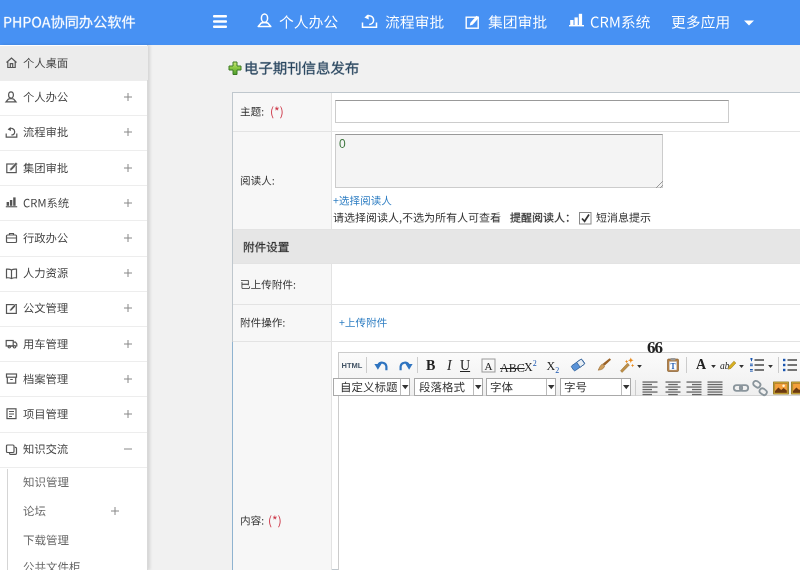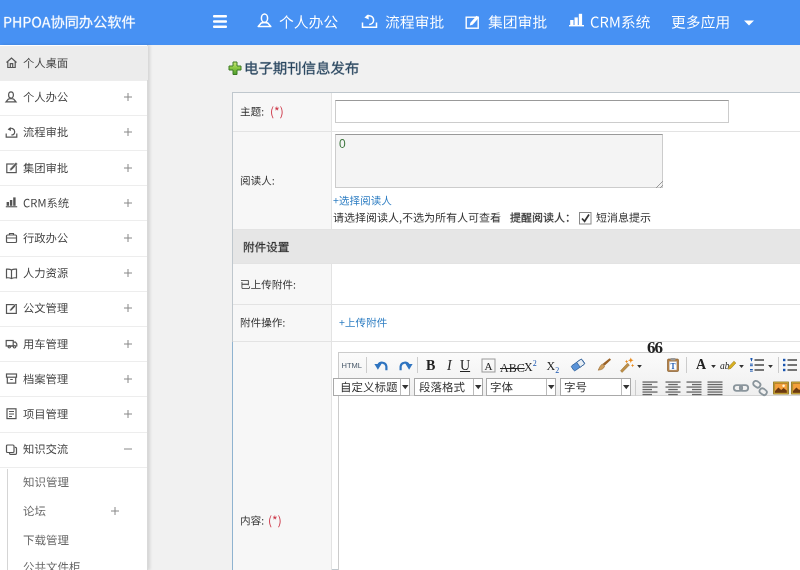--- a/index.html
+++ b/index.html
@@ -652,21 +652,21 @@
       <g fill="#2b7cc2" transform="translate(0,11.53) scale(0.0106)">
         <use href="#g002B" x="0"></use>
         <use href="#g4E0A" x="555"></use>
         <use href="#g4F20" x="1555"></use>
         <use href="#g9644" x="2555"></use>
         <use href="#g4EF6" x="3555"></use>
       </g>
     </svg>
 <div style="position:absolute;left:338px;top:352px;width:470px;height:300px;border:1px solid #ccc;background:#fff"></div>
 <div style="position:absolute;left:339px;top:353px;width:468px;height:43px;background:linear-gradient(#fbfbfb,#efefef);border-bottom:1px solid #d5d5d5"></div>
-<div class="lib" style="left:341.5px;top:360.5px;font-size:7.5px;font-weight:normal;color:#456;letter-spacing:0">HTML</div>
+<div class="lib" style="left:341.5px;top:360.5px;font-size:7.5px;font-weight:bold;color:#456;letter-spacing:0">HTML</div>
 <div style="position:absolute;left:366px;top:357px;width:0;height:16px;border-left:1px solid #ccc"></div>
 <svg class="t" style="left:374px;top:357px" width="16" height="16" viewBox="0 0 16 16">
       <path d="M4.2 8.2 A4.3 4.2 0 0 1 12.4 9.5 L12.4 13.2" fill="none" stroke="#2f74c0" stroke-width="2.2"></path>
       <path d="M0.4 6.9 L7.4 6.9 L3.9 12.8 Z" fill="#2f74c0"></path>
     </svg>
 <svg class="t" style="left:397px;top:357px" width="16" height="16" viewBox="0 0 16 16">
       <g transform="translate(16,0) scale(-1,1)">
         <path d="M4.2 8.2 A4.3 4.2 0 0 1 12.4 9.5 L12.4 13.2" fill="none" stroke="#2f74c0" stroke-width="2.2"></path>
         <path d="M0.4 6.9 L7.4 6.9 L3.9 12.8 Z" fill="#2f74c0"></path>
       </g>

